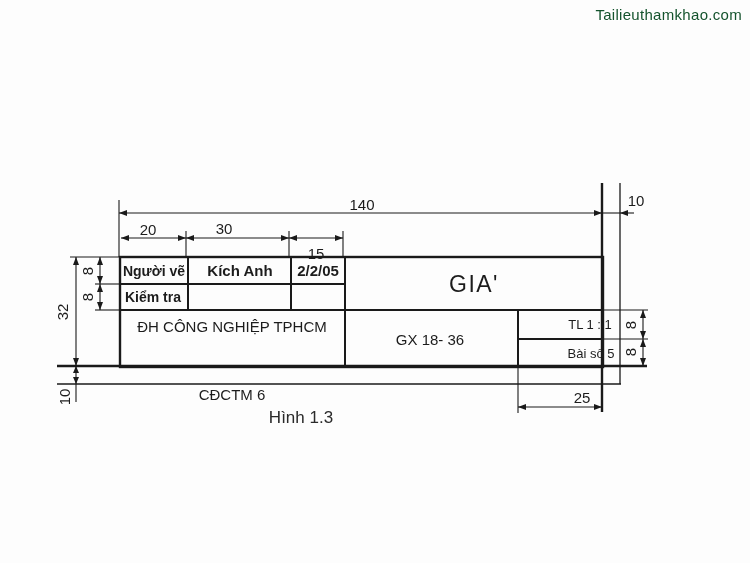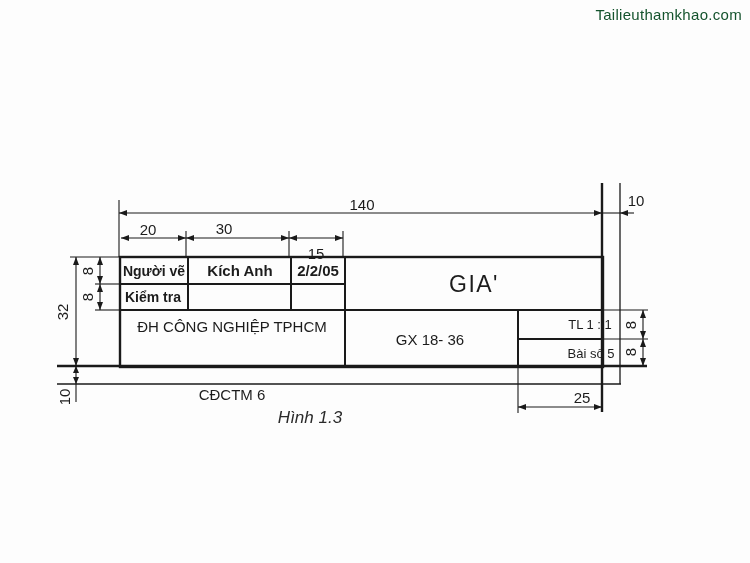--- a/index.html
+++ b/index.html
@@ -132,15 +132,15 @@
   <div class="lbl cell" style="left:240px;top:270px;font-size:15px;">Kích Anh</div>
   <div class="lbl cell" style="left:318px;top:270px;font-size:15px;">2/2/05</div>
   <div class="lbl cell" style="left:153px;top:297px;">Kiểm tra</div>
   <div class="lbl big" style="left:474px;top:284px;">GIA'</div>
   <div class="lbl" style="left:232px;top:326px;">ĐH CÔNG NGHIỆP TPHCM</div>
   <div class="lbl" style="left:232px;top:350px;margin-top:44px;">CĐCTM 6</div>
   <div class="lbl" style="left:430px;top:339px;">GX 18- 36</div>
   <div class="lbl small" style="left:558px;top:324px;">TL 1 : 1</div>
   <div class="lbl small" style="left:559px;top:353px;">Bài số 5</div>
 
-  <div class="lbl caption" style="left:310px;top:417px;font-style:italic;">Hình 1.3</div>
+  <div class="lbl caption" style="left:301px;top:417px;">Hình 1.3</div>
 
 </div>
 
 </body></html>

